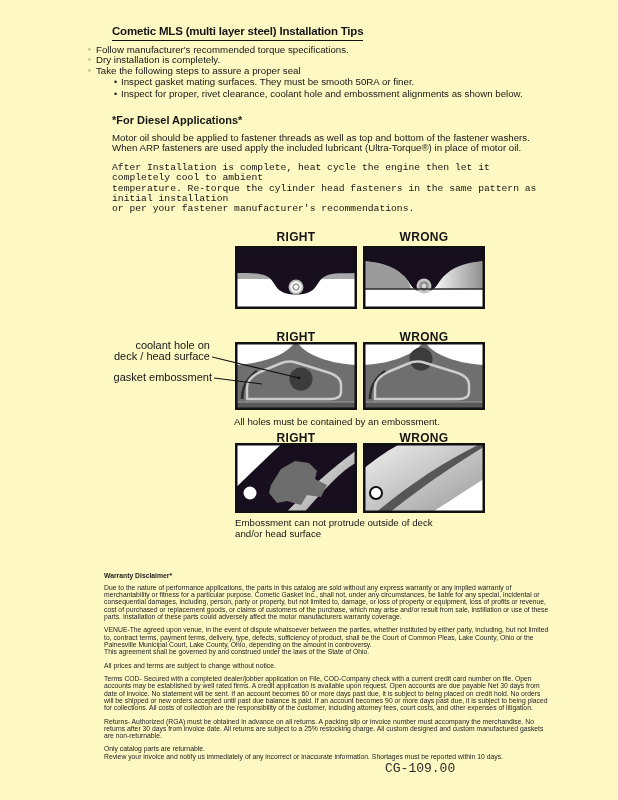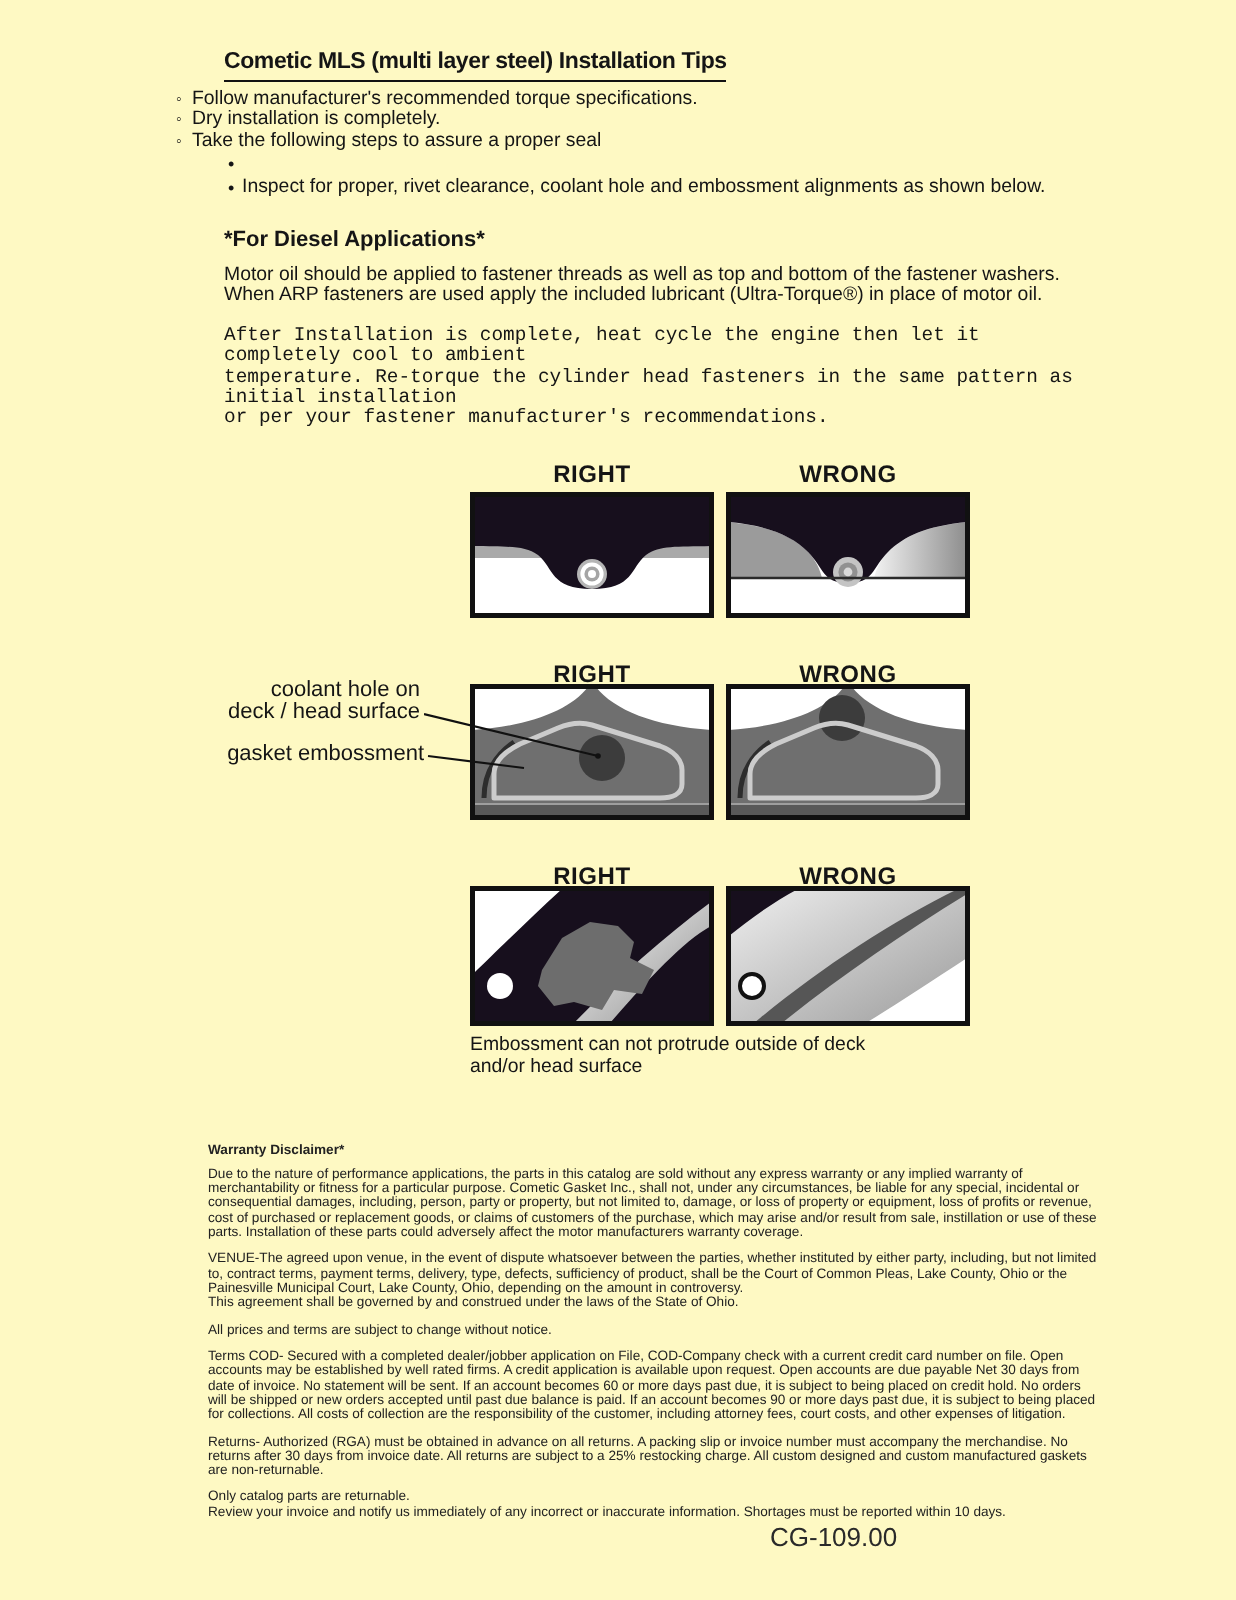--- a/index.html
+++ b/index.html
@@ -31,21 +31,21 @@
   .caption{font-size:9.7px;line-height:11px;white-space:pre-line;}
   .panel{width:122px;}
   .panel svg{display:block;}
   .callout{font-size:11px;line-height:10.6px;text-align:right;white-space:pre-line;}
 
   
   .legal{left:104px;top:572px;width:446px;font-size:6.8px;line-height:7.15px;color:#222;}
   .legal h4{margin:0 0 5px 0;font-size:6.8px;}
   .legal p{margin:0 0 6.5px 0;white-space:pre-line;}
 
-  .footer{left:385px;top:761px;font-size:13px;color:#2a2a2a;}
+  .footer{left:385px;top:761px;font-size:13px;color:#2a2a2a;font-family:Liberation Mono, monospace;}
 </style>
 </head>
 <body>
 
 <div class="page">
 
   <div class="abs title">Cometic MLS (multi layer steel) Installation Tips</div>
 
   <div class="abs bullets">
     <div class="bullet">
@@ -55,20 +55,21 @@
     <div class="bullet">
       <span class="mk">◦</span>
       <span>Dry installation is completely.</span>
     </div>
     <div class="bullet">
       <span class="mk">◦</span>
       <span>Take the following steps to assure a proper seal</span>
     </div>
     <div class="bullet sub">
       <span class="mk">•</span>
+      <span>Inspect gasket mating surfaces.  They must be smooth 50RA or finer.</span>
     </div>
     <div class="bullet sub">
       <span class="mk">•</span>
       <span>Inspect for proper, rivet clearance, coolant hole and embossment alignments as shown below.</span>
     </div>
   </div>
 
   <div class="abs diesel-heading">*For Diesel Applications*</div>
   <div class="abs body-par" style="top:133px;">Motor oil should be applied to fastener threads as well as top and bottom of the fastener washers.
 When ARP fasteners are used apply the included lubricant (Ultra-Torque®) in place of motor oil.</div>
@@ -147,20 +148,21 @@
       <rect x="1.25" y="1.25" width="119.5" height="65.5" fill="none" stroke="#111111" stroke-width="2.5"></rect>
     </svg>
   </div>
 
   <svg class="abs" style="left:212px;top:345px;z-index:3;" width="110" height="50" viewBox="0 0 110 50">
     <line x1="0" y1="12" x2="87" y2="33" stroke="#111111" stroke-width="1.1"></line>
     <circle cx="87" cy="33" r="1.4" fill="#111111"></circle>
     <line x1="2" y1="33" x2="50" y2="39" stroke="#111111" stroke-width="1.1"></line>
   </svg>
 
+  <div class="abs caption" style="left:234px;top:416px;">All holes must be contained by an embossment.</div>
 
   <div class="abs dlabel" style="left:235px;top:431px;">RIGHT</div>
   <div class="abs dlabel" style="left:363px;top:431px;">WRONG</div>
 
   <div class="abs panel" style="left:235px;top:443px;">
     <svg width="122" height="70" viewBox="0 0 122 70">
       <defs>
         <linearGradient id="g3r" x1="0" y1="0" x2="1" y2="1">
           <stop offset="0" stop-color="#fafafa"></stop>
             <stop offset="1" stop-color="#8f8f8f"></stop>

